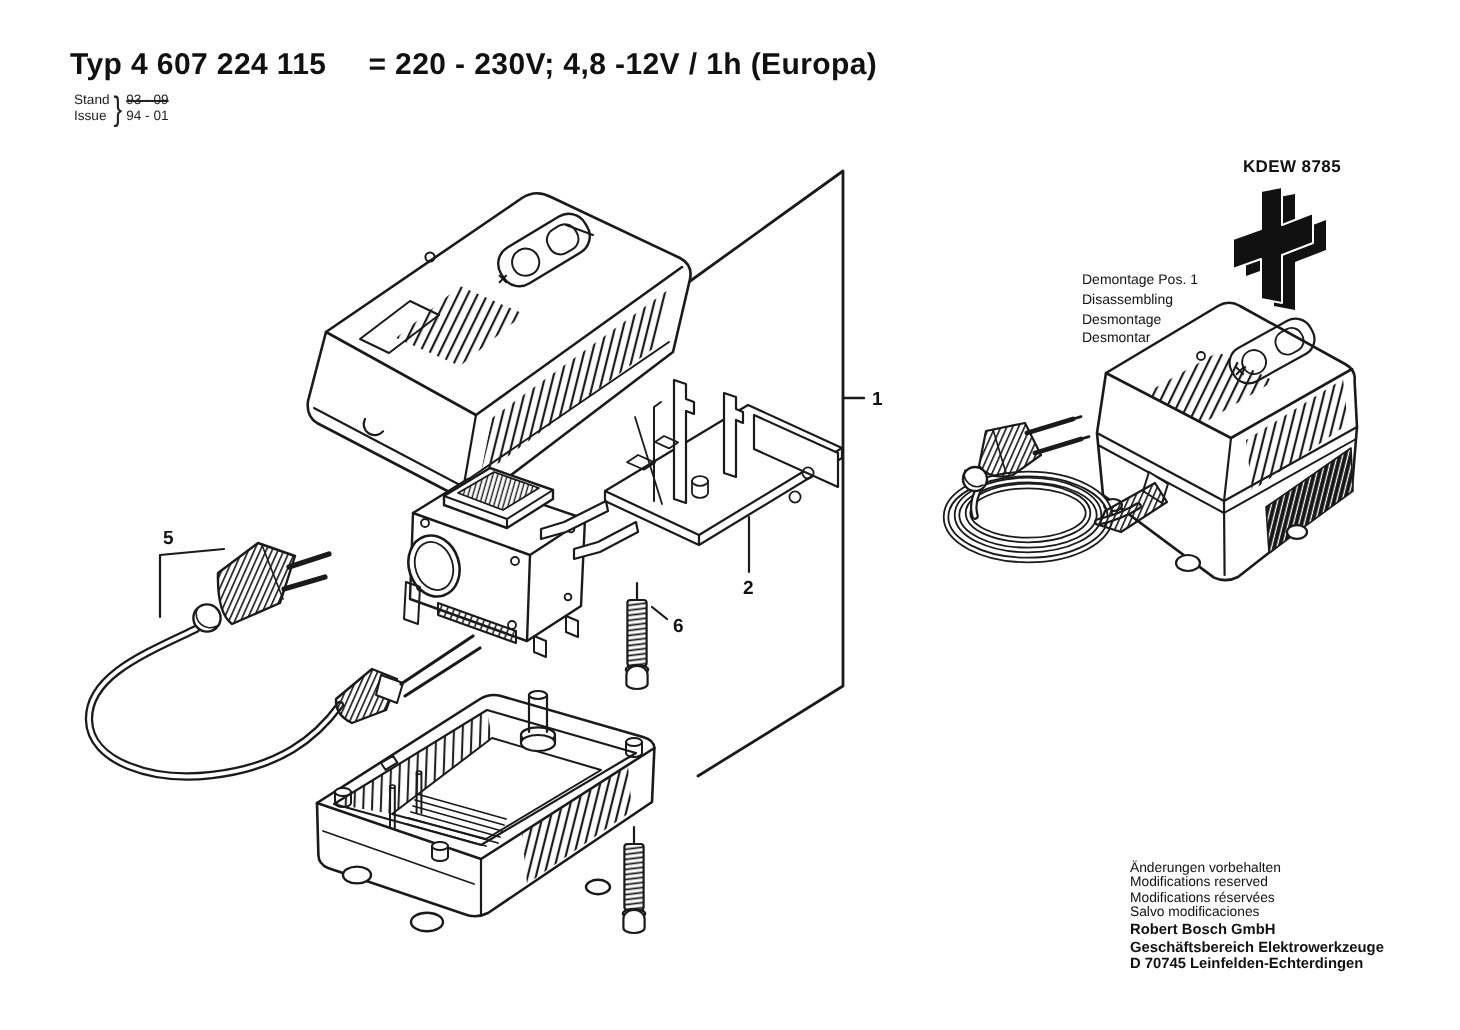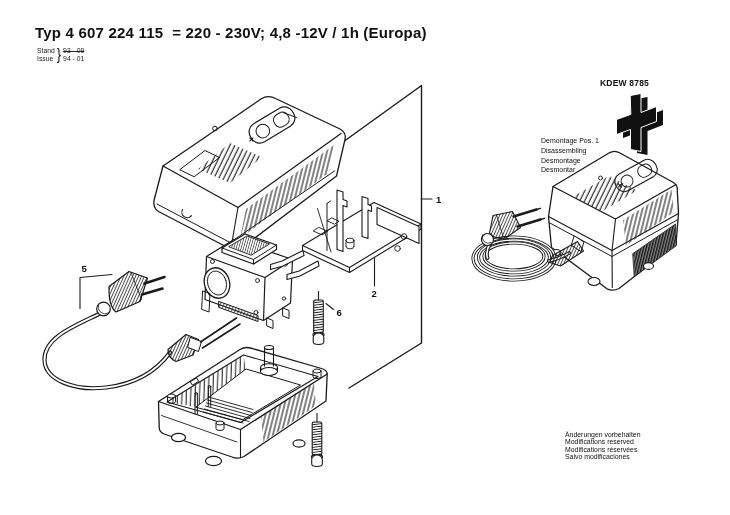--- a/index.html
+++ b/index.html
@@ -1,27 +1,27 @@
 <!DOCTYPE html>
 <html><head>
 <meta charset="utf-8">
 <style>
   html,body{margin:0;padding:0;background:#fff}
   .page{position:relative;width:730px;height:515px;background:#fff;overflow:hidden;
         font-family:"Liberation Sans",sans-serif;color:#111}
   .art{position:absolute;left:0;top:0}
   .title{position:absolute;left:35px;top:24px;font-size:15px;font-weight:bold;
          letter-spacing:.2px;white-space:nowrap}
-  .title .spec{margin-left:9px}
+  .title .spec{margin-left:21px}
   .revision{position:absolute;left:37px;top:47px;display:flex;align-items:center;
             font-size:6.8px;line-height:8px;color:#222}
   .rev-col{display:flex;flex-direction:column}
   .rev-brace{font-size:13px;font-weight:300;margin:0 2px;transform:scaleY(1.3);display:inline-block}
   .strike{text-decoration:line-through}
-  .kdew-label{position:absolute;left:600px;top:78px;width:92px;text-align:left;
+  .kdew-label{position:absolute;left:600px;top:78px;width:92px;text-align:center;
               font-size:8.5px;font-weight:bold;letter-spacing:.2px}
   .disassembly{position:absolute;left:541px;top:136px;font-size:7px;line-height:9.8px}
   .notices{position:absolute;left:565px;top:431px;font-size:6.9px;line-height:7.4px}
   .company{position:absolute;left:565px;top:461px;font-size:7.4px;line-height:8.6px;font-weight:bold}
   .blk span{display:block}
   svg text{font-family:"Liberation Sans",sans-serif}
 </style>
 </head>
 <body>
 
@@ -262,14 +262,19 @@
   <span>Desmontar</span>
 </div>
 
 <div class="notices blk">
   <span>Änderungen vorbehalten</span>
   <span>Modifications reserved</span>
   <span>Modifications réservées</span>
   <span>Salvo modificaciones</span>
 </div>
 
+<div class="company blk">
+  <span>Robert Bosch GmbH</span>
+  <span>Geschäftsbereich Elektrowerkzeuge</span>
+  <span>D 70745 Leinfelden-Echterdingen</span>
+</div>
 
 </div>
 
 </body></html>

